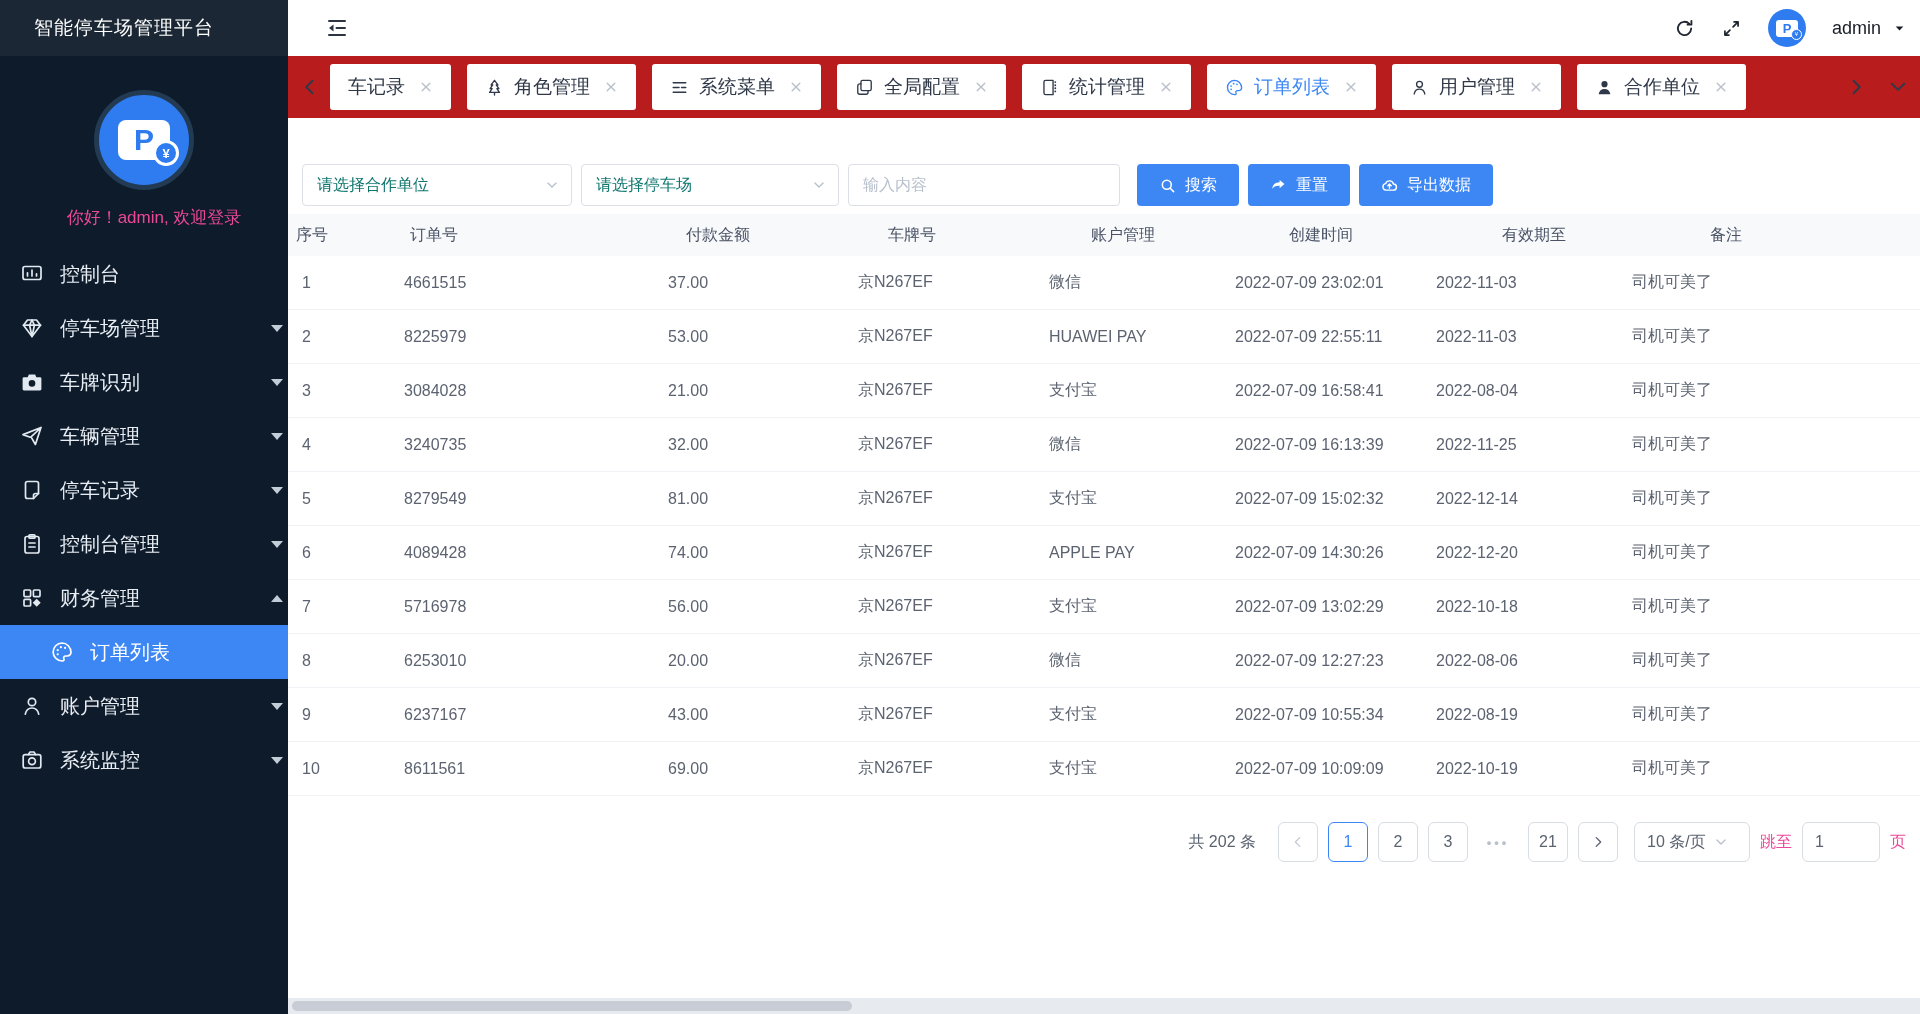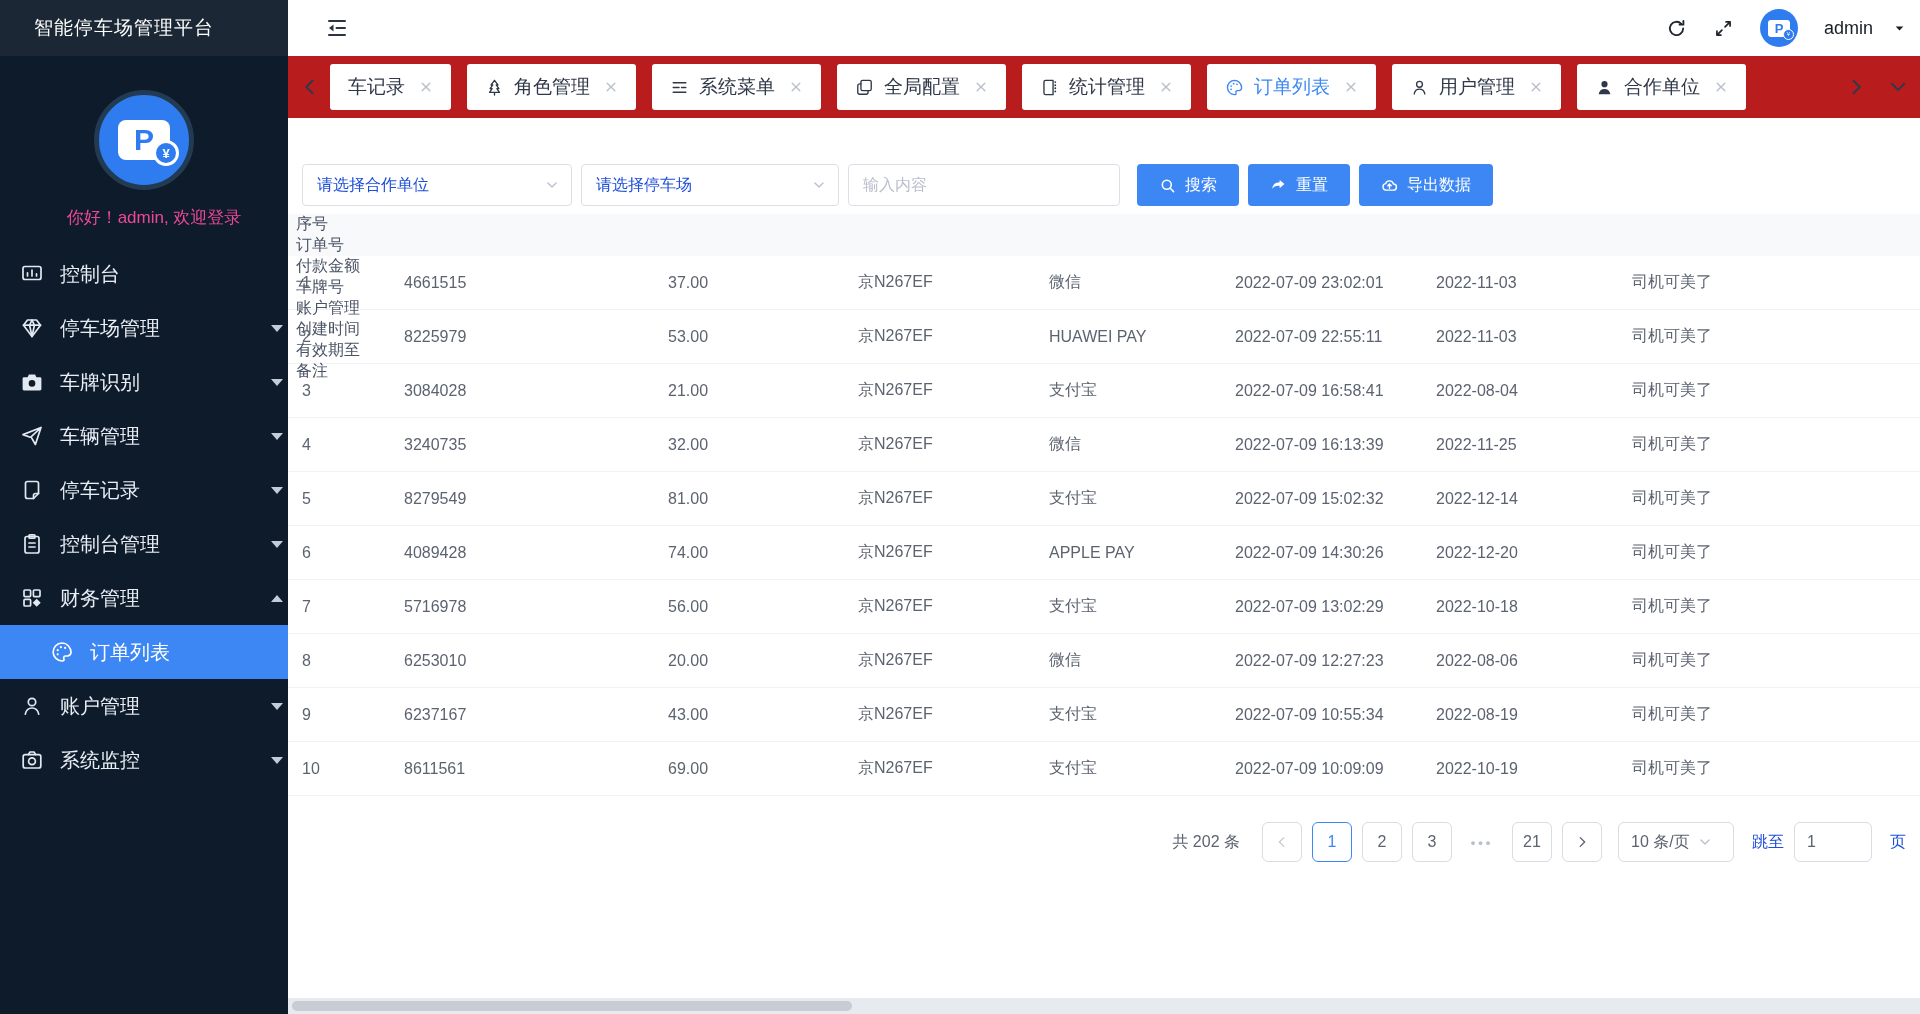--- a/index.html
+++ b/index.html
@@ -30,52 +30,52 @@
 
   
   .topbar { position:absolute; left:288px; right:0; top:0; height:56px; background:#ffffff; display:flex; align-items:center; padding:0 14px 0 37px; z-index:4; }
   .collapse-btn { width:24px; height:24px; color:#2c3442; cursor:pointer; }
   .topbar-right { margin-left:auto; display:flex; align-items:center; gap:26px; }
   .tb-icon { width:21px; height:21px; color:#1f2630; cursor:pointer; }
   .avatar { width:38px; height:38px; border-radius:50%; background:#2e7cf0; display:flex; align-items:center; justify-content:center; cursor:pointer; }
   .avatar .mini-card { width:22px; height:17px; background:#ffffff; border-radius:3px; position:relative; display:flex; align-items:center; justify-content:center; }
   .avatar .mini-p { color:#2e7cf0; font-size:13px; font-weight:bold; line-height:1; }
   .avatar .mini-yen { position:absolute; right:-4px; bottom:-3px; width:11px; height:11px; border-radius:50%; background:#2e7cf0; border:1.5px solid #ffffff; color:#fff; font-size:6px; display:flex; align-items:center; justify-content:center; }
-  .admin-box { display:flex; align-items:center; gap:20px; cursor:pointer; }
+  .admin-box { display:flex; align-items:center; gap:12px; cursor:pointer; }
   .admin-name { font-size:18px; color:#181d26; }
   .admin-caret { width:13px; height:13px; color:#181d26; }
 
   
   .tabbar { position:absolute; left:288px; right:0; top:56px; height:62px; background:#b91c1c; display:flex; align-items:center; padding:0 12px; z-index:3; }
   .tab-nav { width:20px; height:20px; color:#30394a; cursor:pointer; flex:none; }
   .tabs { display:flex; align-items:center; flex:1; overflow:hidden; margin:0 10px; }
   .tab { height:46px; background:#ffffff; border-radius:3px; display:inline-flex; align-items:center; padding:0 18px; font-size:19px; color:#2f3848; cursor:pointer; flex:none; box-shadow:0 1px 2px rgba(20,30,50,0.04); }
   .tab + .tab { margin-left:16px; }
   .tab-icon { width:19px; height:19px; margin-right:10px; flex:none; }
   .tab-close { width:14px; height:14px; margin-left:14px; color:#b9c0ca; flex:none; cursor:pointer; }
   .tab.active { color:#3d87f5; }
   .tabbar-end { display:flex; align-items:center; gap:22px; flex:none; margin-left:4px; }
 
   
   .content { position:absolute; left:288px; right:0; top:118px; bottom:16px; background:#ffffff; overflow:hidden; }
   .filters { display:flex; align-items:center; gap:9px; padding:46px 0 0 14px; }
   .select-box { height:42px; background:#fff; border:1px solid #dcdfe6; border-radius:4px; display:flex; align-items:center; padding:0 12px 0 14px; cursor:pointer; }
-  .select-box .ph { font-size:16px; color:#1d4ed8; flex:1; }
+  .select-box .ph { font-size:16px; color:#0f766e; flex:1; }
   .select-caret { width:14px; height:14px; color:#b7bfcc; flex:none; }
   .sel-partner { width:270px; }
   .sel-parking { width:258px; }
   .text-input { width:272px; height:42px; border:1px solid #dcdfe6; border-radius:4px; padding:0 14px; font-size:16px; color:#303644; font-family:inherit; }
   .text-input::placeholder { color:#b7bfcc; }
   .btn { height:42px; border:none; border-radius:4px; background:#3d87f5; color:#ffffff; font-size:16px; display:inline-flex; align-items:center; gap:9px; padding:0 22px; }
   .btn-icon { width:17px; height:17px; }
   .btn-search { margin-left:8px; }
 
   
   .table { margin-top:8px; }
-  .thead { display:flex; height:42px; background:#f8f9fb; padding:0 8px;flex-direction:column; }
+  .thead { display:flex; align-items:center; height:42px; background:#f8f9fb; padding:0 8px; }
   .th { font-size:16px; color:#4a5365; font-weight:500; }
   .tbody .trow { display:flex; align-items:center; height:54px; padding:0 14px; border-bottom:1px solid #f0f2f6; font-size:16px; color:#5c6370; }
   .th:nth-of-type(1), .td:nth-of-type(1) { width:114px; }
   .th:nth-of-type(2), .td:nth-of-type(2) { width:276px; }
   .th:nth-of-type(3), .td:nth-of-type(3) { width:202px; }
   .th:nth-of-type(4), .td:nth-of-type(4) { width:203px; }
   .th:nth-of-type(5), .td:nth-of-type(5) { width:198px; }
   .th:nth-of-type(6), .td:nth-of-type(6) { width:213px; }
   .th:nth-of-type(7), .td:nth-of-type(7) { width:208px; }
   .th:nth-of-type(8), .td:nth-of-type(8) { flex:1; }
@@ -84,21 +84,21 @@
   
   .pagination { display:flex; align-items:center; justify-content:flex-end; gap:10px; padding:26px 14px 0 0; }
   .pg-total { font-size:16px; color:#5c6370; margin-right:12px; }
   .pages { display:flex; align-items:center; gap:10px; }
   .pg { min-width:40px; height:40px; background:#fff; border:1px solid #d8dce3; border-radius:6px; color:#5c6370; font-size:16px; display:inline-flex; align-items:center; justify-content:center; padding:0 6px; }
   .pg.active { border-color:#3d87f5; color:#3d87f5; }
   .pg.disabled { color:#c6cbd4; cursor:default; }
   .pg.dots { border:none; background:transparent; color:#b9c0ca; letter-spacing:3px; font-weight:bold; font-size:13px; }
   .pg-icon { width:14px; height:14px; }
   .page-size { height:40px; min-width:116px; border:1px solid #d8dce3; border-radius:6px; background:#fff; display:inline-flex; align-items:center; gap:8px; padding:0 10px 0 12px; font-size:16px; color:#5c6370; cursor:pointer; margin-left:6px; }
-  .jump-label { font-size:16px; color:#1d4ed8; margin-left:8px; }
+  .jump-label { font-size:16px; color:#ec4899; margin-left:0; }
   .jump-input { width:78px; height:40px; border:1px solid #d8dce3; border-radius:6px; font-size:16px; color:#5c6370; padding:0 12px; font-family:inherit; }
 
   
   .hscroll { position:absolute; left:288px; right:0; bottom:0; height:16px; background:#e7eaee; }
   .hthumb { position:absolute; left:4px; top:3px; height:10px; width:560px; border-radius:5px; background:#c7ccd5; }
 </style>
 </head>
 <body>
 
 <aside class="sidebar">

